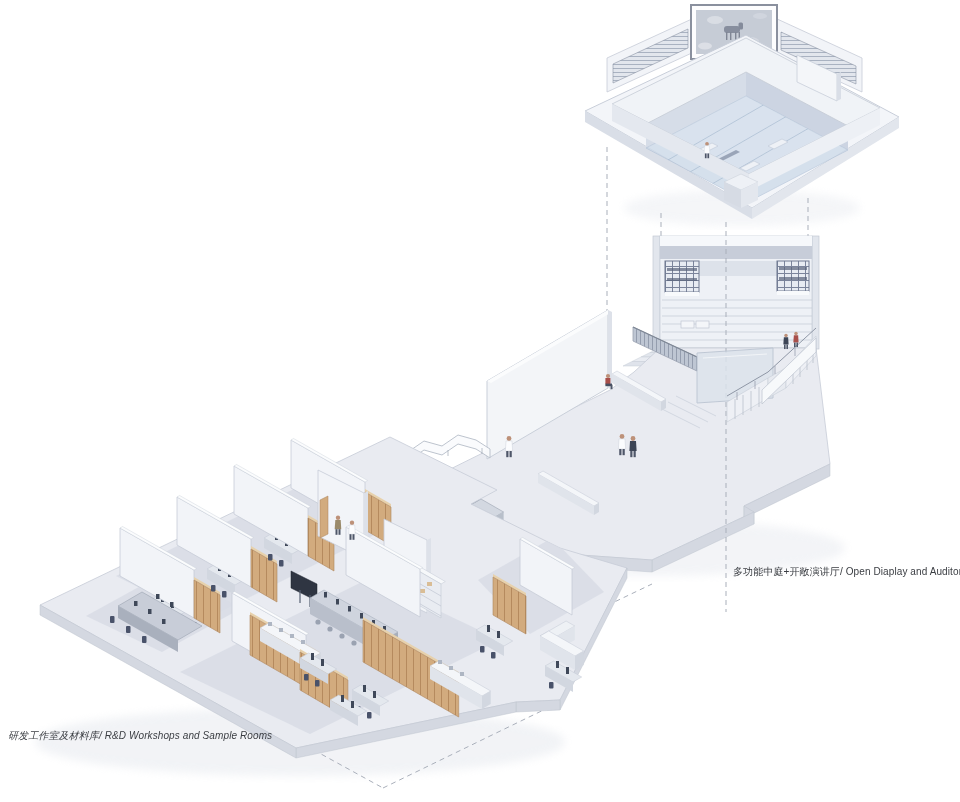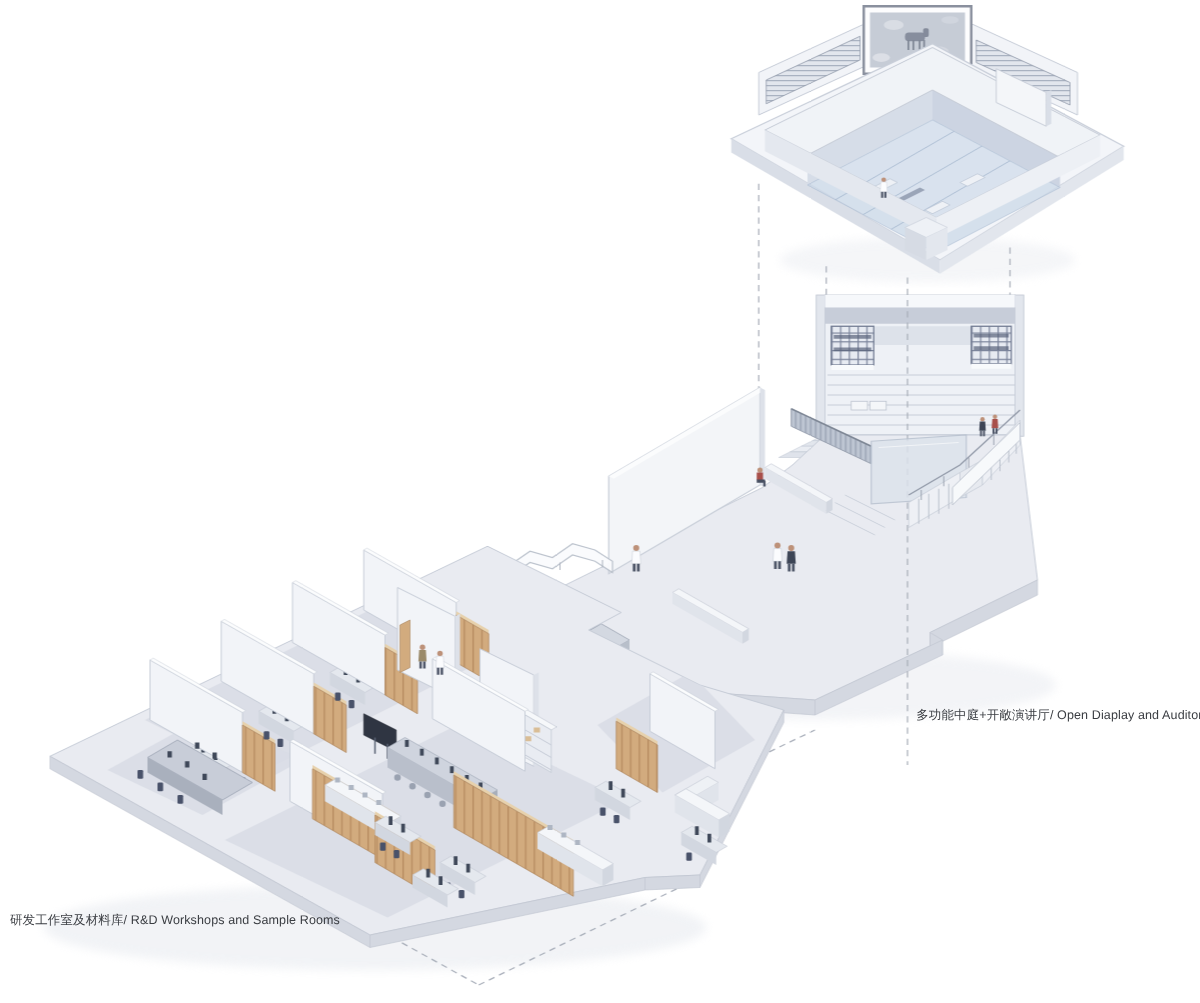--- a/index.html
+++ b/index.html
@@ -4,21 +4,21 @@
 <style>
   :root{
     --ink:#3a3d42; --bg:#ffffff;
   }
   html,body{margin:0;padding:0;background:var(--bg);}
   #stage{position:relative;width:960px;height:802px;overflow:hidden;background:var(--bg);
          font-family:"Liberation Sans", sans-serif;}
   svg{position:absolute;left:0;top:0;}
   .note{position:absolute;font-size:10px;color:var(--ink);white-space:nowrap;letter-spacing:.1px;}
   #label-aud{left:733px;top:565px;}
-  #label-ws{left:8px;top:729px;}
+  #label-ws{left:8px;top:729px;font-style:italic;}
   
   .wf{fill:var(--wall-face);stroke:var(--line);stroke-width:.8}
   .wt{fill:var(--wall-top);stroke:var(--line);stroke-width:.4}
   .ft{fill:var(--floor-top);stroke:var(--line);stroke-width:.8}
   .fs{fill:var(--floor-side);stroke:#bfc4cf;stroke-width:.5}
   .tint{fill:var(--room-floor);opacity:.85}
   .bt{fill:#f4f6f9;stroke:#c3c9d4;stroke-width:.5}
   .bf{fill:#e0e4eb}
   .be{fill:#d2d7e0}
   .dt{fill:#e4e8ee;stroke:#c3c9d4;stroke-width:.5}

